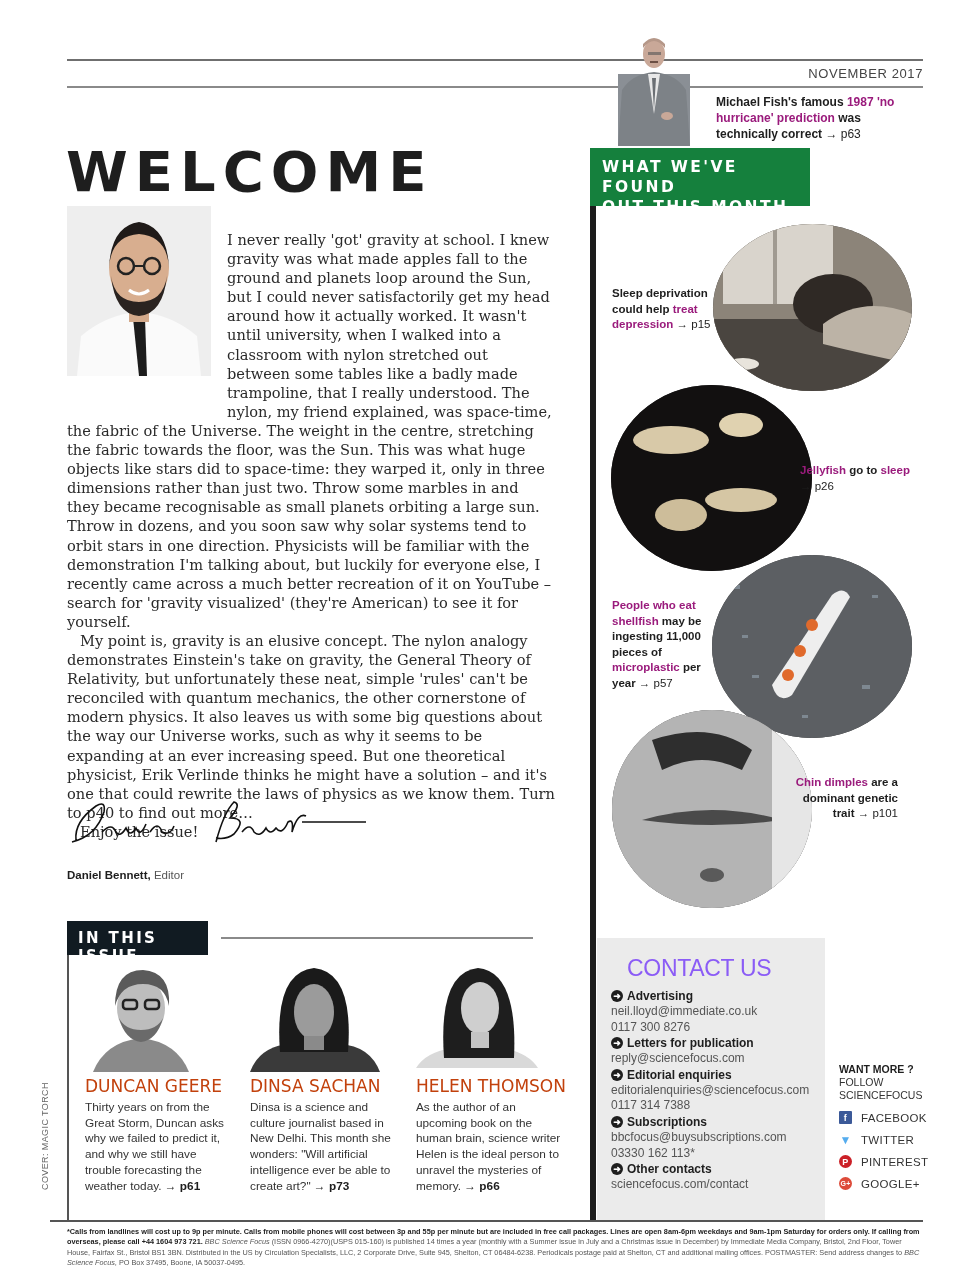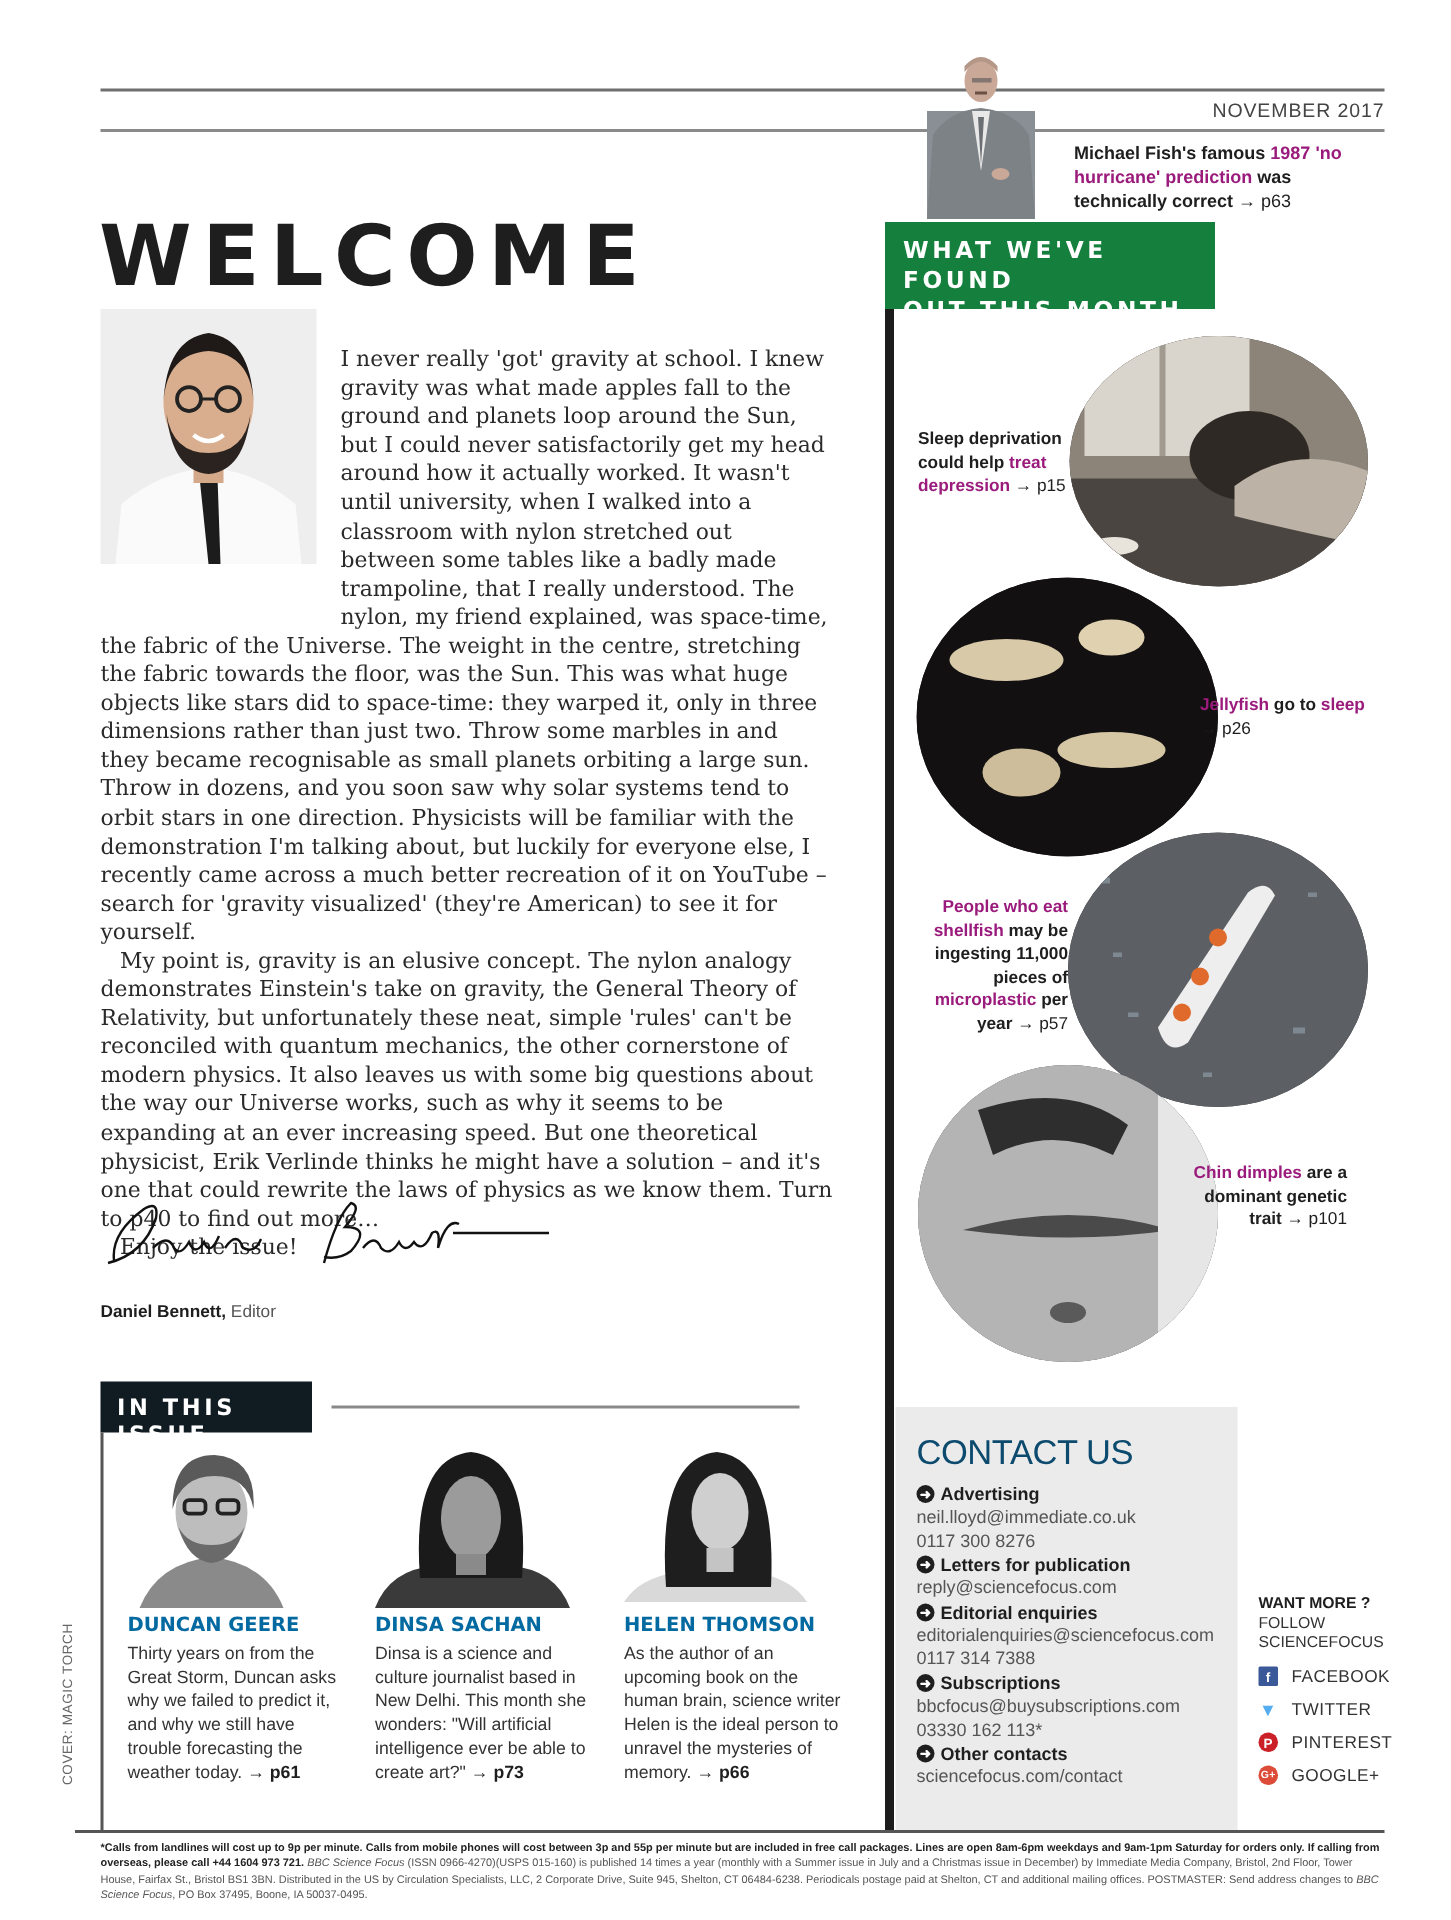--- a/index.html
+++ b/index.html
@@ -35,39 +35,39 @@
 
   .circle { border-radius: 50%; overflow: hidden; background: #333; }
   .circle-sleep { left: 713px; top: 224px; width: 199px; height: 167px; border-radius: 50%; }
   .circle-jelly { left: 611px; top: 385px; width: 201px; height: 186px; }
   .circle-plastic { left: 712px; top: 555px; width: 200px; height: 183px; }
   .circle-chin { left: 612px; top: 710px; width: 200px; height: 198px; }
 
   .cap { font-size: 11.5px; font-weight: bold; line-height: 15.6px; color: #1e1e1e; }
   .cap-sleep { left: 612px; top: 286px; width: 110px; }
   .cap-jelly { left: 800px; top: 463px; width: 110px; text-align: left; }
-  .cap-plastic { left: 612px; top: 598px; width: 100px; text-align: right; }
+  .cap-plastic { left: 612px; top: 598px; width: 100px; }
   .cap-chin { left: 788px; top: 775px; width: 110px; text-align: right; }
 
   .issue-header { left: 67px; top: 921px; width: 141px; height: 34px; background: #111b22; color: #fff; font-family: "DejaVu Sans", sans-serif; font-weight: bold; font-size: 15px; letter-spacing: 2.4px; padding: 8px 0 0 11px; }
   .issue-rule { left: 221px; top: 937px; width: 312px; height: 1.5px; background: #8a8a8a; }
   .issue-left-border { left: 67px; top: 955px; width: 1.5px; height: 265px; background: #555; }
   .cover-credit { left: 40px; top: 1190px; transform: rotate(-90deg); transform-origin: left top; font-size: 9px; letter-spacing: 0.4px; color: #666; white-space: nowrap; }
 
   .contrib { width: 150px; }
   .contrib .photo { height: 110px; position: relative; }
-  .contrib .name { font-family: "DejaVu Sans", sans-serif; font-weight: bold; font-size: 13px; margin-top: 4px; color: #0369a1; }
+  .contrib .name { font-family: "DejaVu Sans", sans-serif; font-weight: normal; font-size: 17px; margin-top: 4px; color: #c2410c; }
   .contrib .desc { font-size: 11.8px; line-height: 15.7px; color: #333; margin-top: 4px; }
   .contrib .desc b { color: #1e1e1e; }
   .c1 { left: 85px; top: 962px; }
   .c2 { left: 250px; top: 962px; }
   .c3 { left: 416px; top: 962px; }
 
   .contact-box { left: 597px; top: 938px; width: 228px; height: 282px; background: #ebebeb; padding: 16px 0 0 14px; }
-  .contact-title { font-size: 23px; color: #0c4a6e; letter-spacing: -0.3px; line-height: 28px; margin-bottom: 6px; }
+  .contact-title { font-size: 23px; color: #8b5cf6; letter-spacing: -0.3px; line-height: 28px; margin-bottom: 6px; margin-left: 16px; }
   .contact-item .label { display: flex; align-items: center; gap: 4px; font-size: 12px; font-weight: bold; color: #1e1e1e; line-height: 16px; }
   .arrow-bullet { width: 12px; height: 12px; border-radius: 50%; background: #1e1e1e; color: #fff; font-size: 9px; line-height: 12px; text-align: center; display: inline-block; }
   .contact-item .val { font-size: 12px; color: #555; line-height: 15.6px; }
 
   .wantmore { left: 839px; top: 1063px; width: 110px; }
   .wantmore .t1 { font-size: 10.5px; font-weight: bold; color: #1e1e1e; line-height: 13px; }
   .wantmore .t2 { font-size: 10.5px; color: #333; line-height: 13px; }
   .social { display: flex; align-items: center; gap: 9px; margin-top: 9px; font-size: 11.5px; color: #333; letter-spacing: 0.3px; }
   .social .ico { width: 13px; height: 13px; display: inline-flex; align-items: center; justify-content: center; font-size: 9px; color: #fff; font-weight: bold; }
   .ico-fb { background: #3b5998; border-radius: 1px; }

